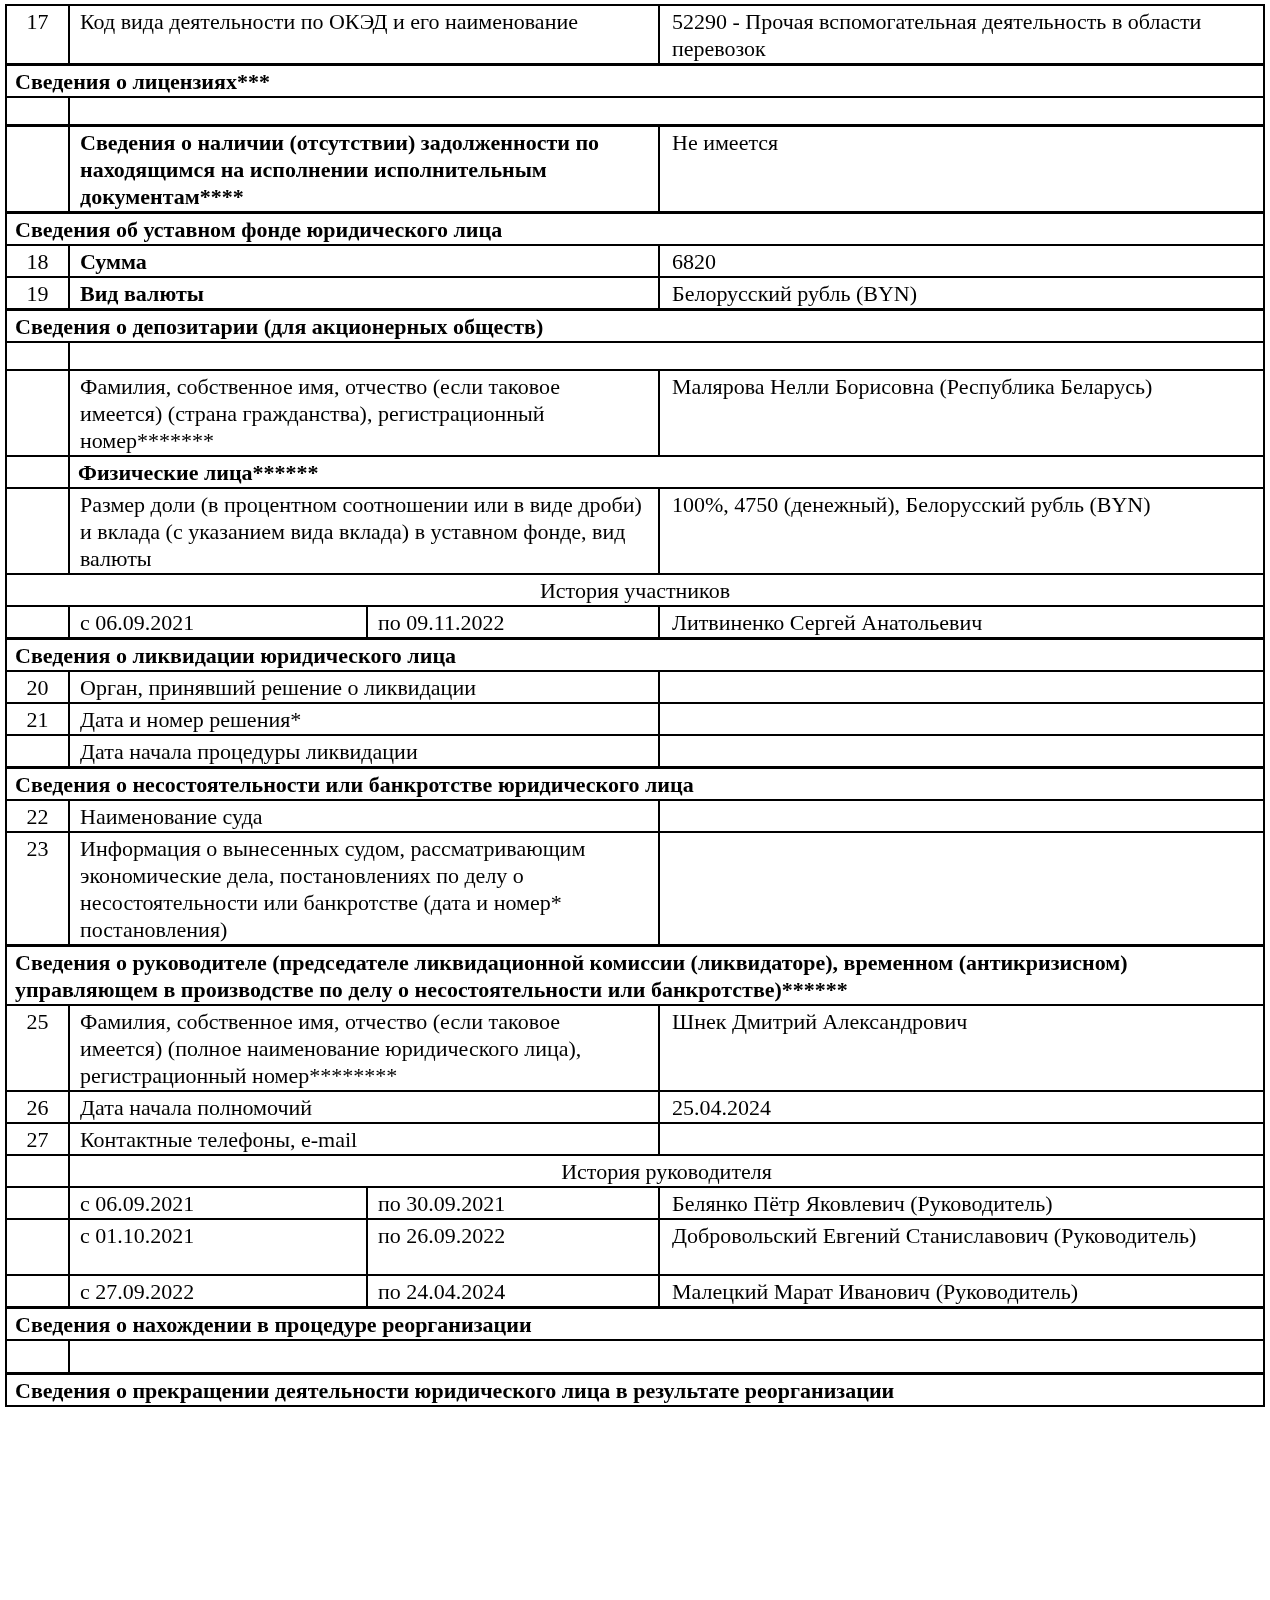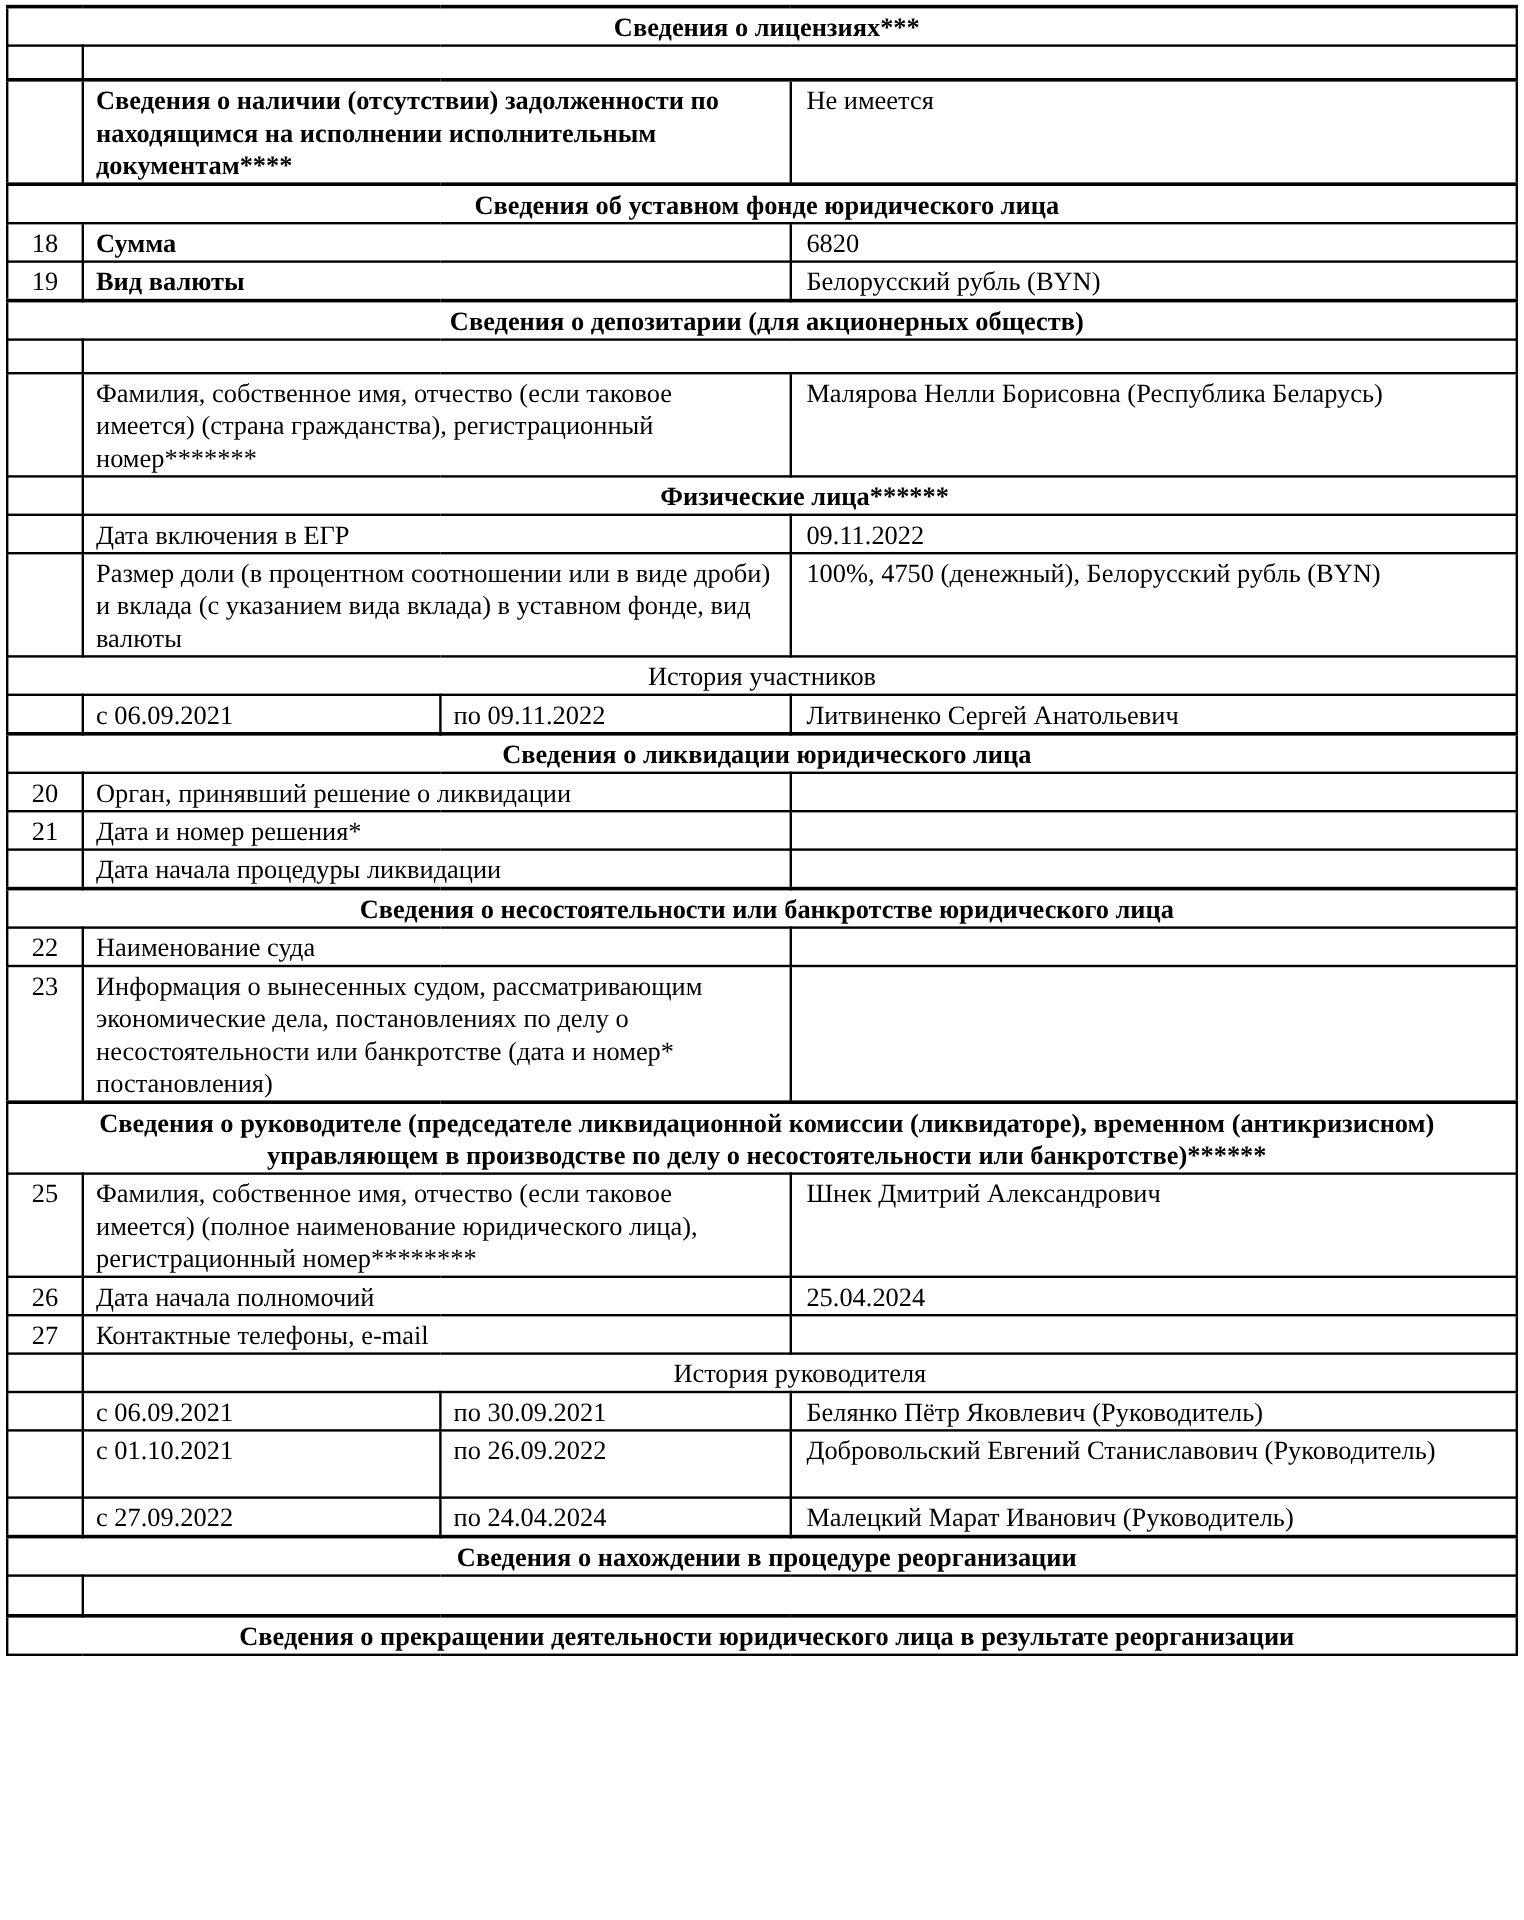--- a/index.html
+++ b/index.html
@@ -14,37 +14,42 @@
   }
   td{
     border:2px solid #000;
     vertical-align:top;
     padding:2px 12px 1px 10px;
     overflow:hidden;
     word-wrap:break-word;
   }
   td.num{text-align:center;padding:2px 2px 1px 2px;}
   td.value{padding:2px 30px 1px 12px;}
-  td.hdr{text-align:center;font-weight:bold;padding:2px 0 1px 8px;}
+  td.hdr{text-align:left;font-weight:bold;padding:2px 0 1px 8px;}
   td.hdr-reg{text-align:center;padding:2px 8px 1px 8px;margin-left:24px;}
   td.blabel{font-weight:bold;}
   tr.thick > td{border-top-width:3px;}
 </style>
 </head>
 <body>
 
 <table class="egr">
   <colgroup>
     <col style="width:63px">
       <col style="width:298px">
       <col style="width:292px">
       <col style="width:605px">
   </colgroup>
 
   <tbody>
+      <tr style="height:56px">
+    <td class="num">17</td>
+    <td colspan="2">Код вида деятельности по ОКЭД и его наименование</td>
+    <td class="value">52290 - Прочая вспомогательная деятельность в области перевозок</td>
+  </tr>
 
   <tr class="thick" style="height:26px">
     <td colspan="4" class="hdr">Сведения о лицензиях***</td>
   </tr>
 
   <tr style="height:28px">
     <td class="num"></td>
     <td colspan="3"></td>
   </tr>
 
@@ -84,25 +89,20 @@
     <td class="num"></td>
     <td colspan="2">Фамилия, собственное имя, отчество (если таковое имеется) (страна гражданства), регистрационный номер*******</td>
     <td class="value">Малярова Нелли Борисовна (Республика Беларусь)</td>
   </tr>
 
   <tr style="height:28px">
     <td class="num"></td>
     <td colspan="3" class="hdr">Физические лица******</td>
   </tr>
 
-  <tr style="height:28px">
-    <td class="num"></td>
-    <td colspan="2">Дата включения в ЕГР</td>
-    <td class="value">09.11.2022</td>
-  </tr>
 
   <tr style="height:86px">
     <td class="num"></td>
     <td colspan="2">Размер доли (в процентном соотношении или в виде дроби) и вклада (с указанием вида вклада) в уставном фонде, вид валюты</td>
     <td class="value">100%, 4750 (денежный), Белорусский рубль (BYN)</td>
   </tr>
 
   <tr style="height:28px">
     <td colspan="4" class="hdr-reg">История участников</td>
   </tr>

